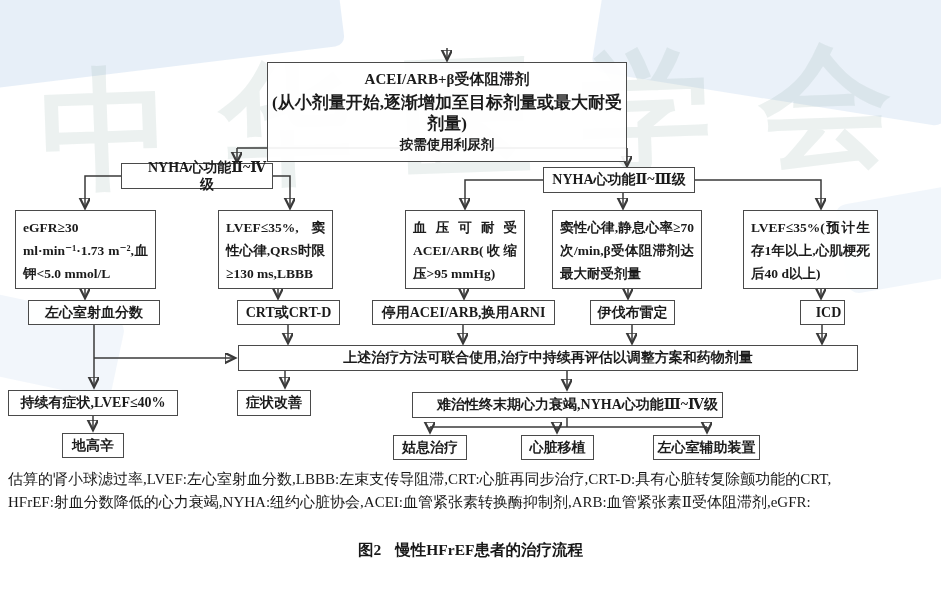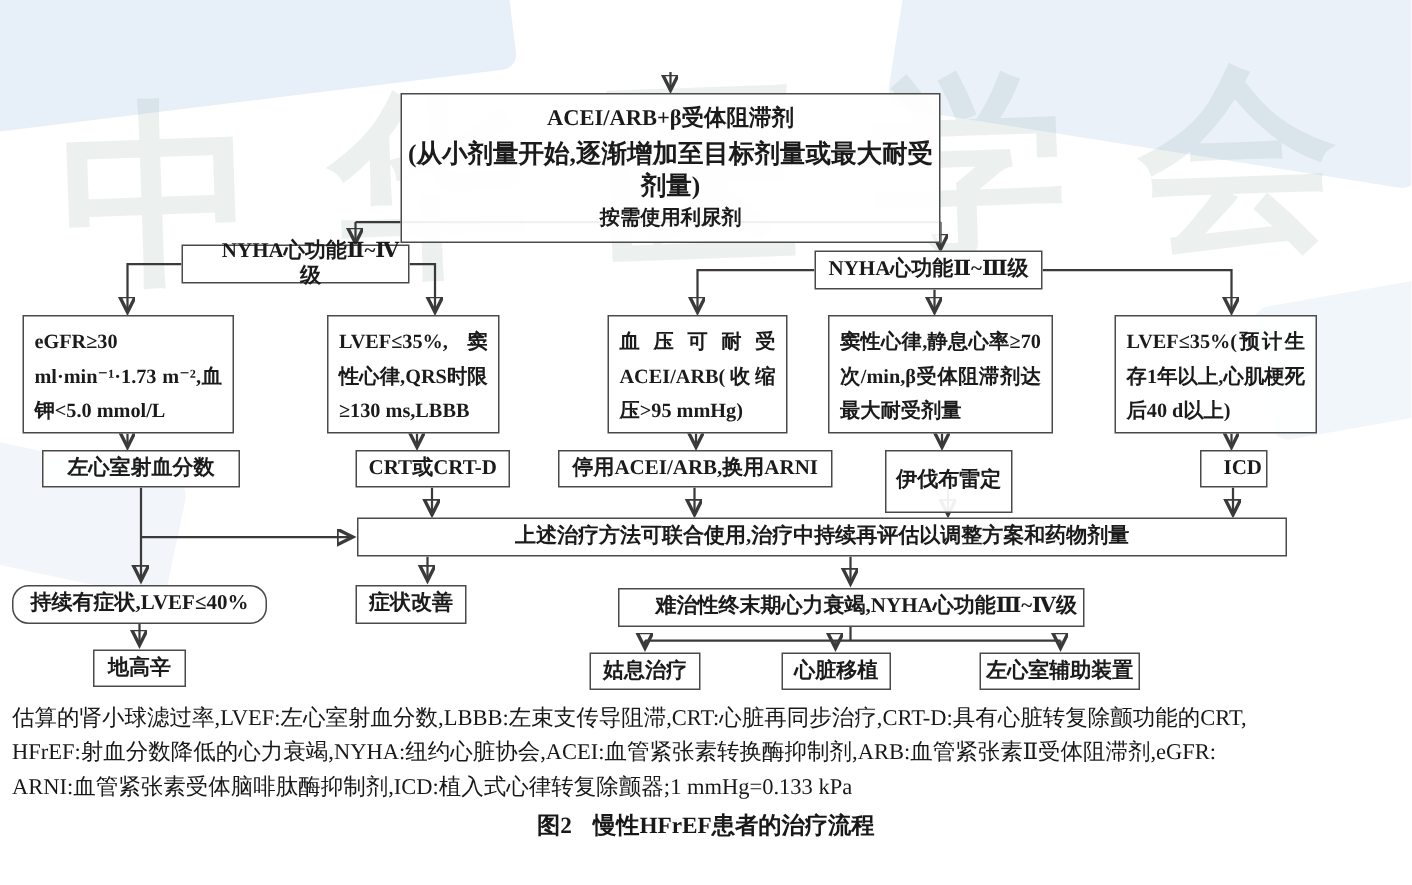--- a/index.html
+++ b/index.html
@@ -114,37 +114,36 @@
 
   <div class="box crit" style="left:15px;top:210px;width:141px;height:79px;">eGFR≥30 ml·min⁻¹·1.73 m⁻²,血钾&lt;5.0 mmol/L</div>
   <div class="box crit" style="left:218px;top:210px;width:115px;height:79px;">LVEF≤35%,窦性心律,QRS时限≥130 ms,LBBB</div>
   <div class="box crit" style="left:405px;top:210px;width:120px;height:79px;">血压可耐受ACEI/ARB(收缩压&gt;95 mmHg)</div>
   <div class="box crit" style="left:552px;top:210px;width:150px;height:79px;">窦性心律,静息心率≥70次/min,β受体阻滞剂达最大耐受剂量</div>
   <div class="box crit" style="left:743px;top:210px;width:135px;height:79px;">LVEF≤35%(预计生存1年以上,心肌梗死后40 d以上)</div>
 
   <div class="box" style="left:28px;top:300px;width:132px;height:25px;">左心室射血分数</div>
   <div class="box" style="left:237px;top:300px;width:103px;height:25px;">CRT或CRT-D</div>
   <div class="box" style="left:372px;top:300px;width:183px;height:25px;">停用ACEI/ARB,换用ARNI</div>
-  <div class="box" style="left:590px;top:300px;width:85px;height:42px;">伊伐布雷定</div>
+  <div class="box" style="left:590px;top:300px;width:85px;height:25px;">伊伐布雷定</div>
   <div class="box" style="left:800px;top:300px;width:45px;height:25px;padding-left:12px;">ICD</div>
 
   <div class="box" style="left:238px;top:345px;width:620px;height:26px;">上述治疗方法可联合使用,治疗中持续再评估以调整方案和药物剂量</div>
 
-  <div class="box" style="left:8px;top:390px;width:170px;height:26px;border-radius:11px;">持续有症状,LVEF≤40%</div>
+  <div class="box" style="left:8px;top:390px;width:170px;height:26px;">持续有症状,LVEF≤40%</div>
   <div class="box" style="left:237px;top:390px;width:74px;height:26px;">症状改善</div>
   <div class="box" style="left:412px;top:392px;width:311px;height:26px;padding-left:20px;">难治性终末期心力衰竭,NYHA心功能Ⅲ~Ⅳ级</div>
 
   <div class="box" style="left:62px;top:433px;width:62px;height:25px;">地高辛</div>
   <div class="box" style="left:393px;top:435px;width:74px;height:25px;">姑息治疗</div>
   <div class="box" style="left:521px;top:435px;width:73px;height:25px;">心脏移植</div>
   <div class="box" style="left:653px;top:435px;width:107px;height:25px;">左心室辅助装置</div>
 
   <div class="footnote">
     <div>估算的肾小球滤过率,LVEF:左心室射血分数,LBBB:左束支传导阻滞,CRT:心脏再同步治疗,CRT-D:具有心脏转复除颤功能的CRT,</div>
     <div>HFrEF:射血分数降低的心力衰竭,NYHA:纽约心脏协会,ACEI:血管紧张素转换酶抑制剂,ARB:血管紧张素Ⅱ受体阻滞剂,eGFR:</div>
-    <div>ARNI:血管紧张素受体脑啡肽酶抑制剂,ICD:植入式心律转复除颤器;1 mmHg=0.133 kPa</div>
   </div>
 
   <div class="caption">
     <span class="cap-label">图2</span><span>慢性HFrEF患者的治疗流程</span>
   </div>
 
 </div>
 
 </body></html>

